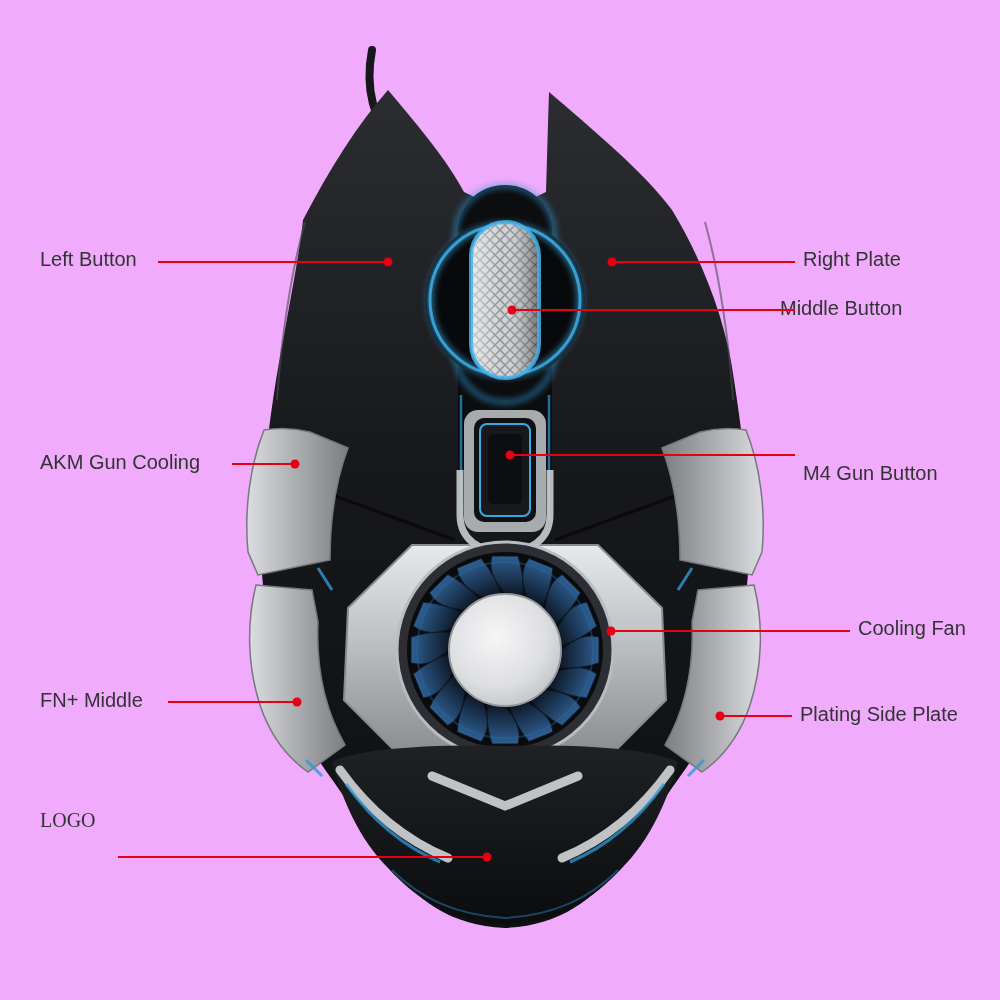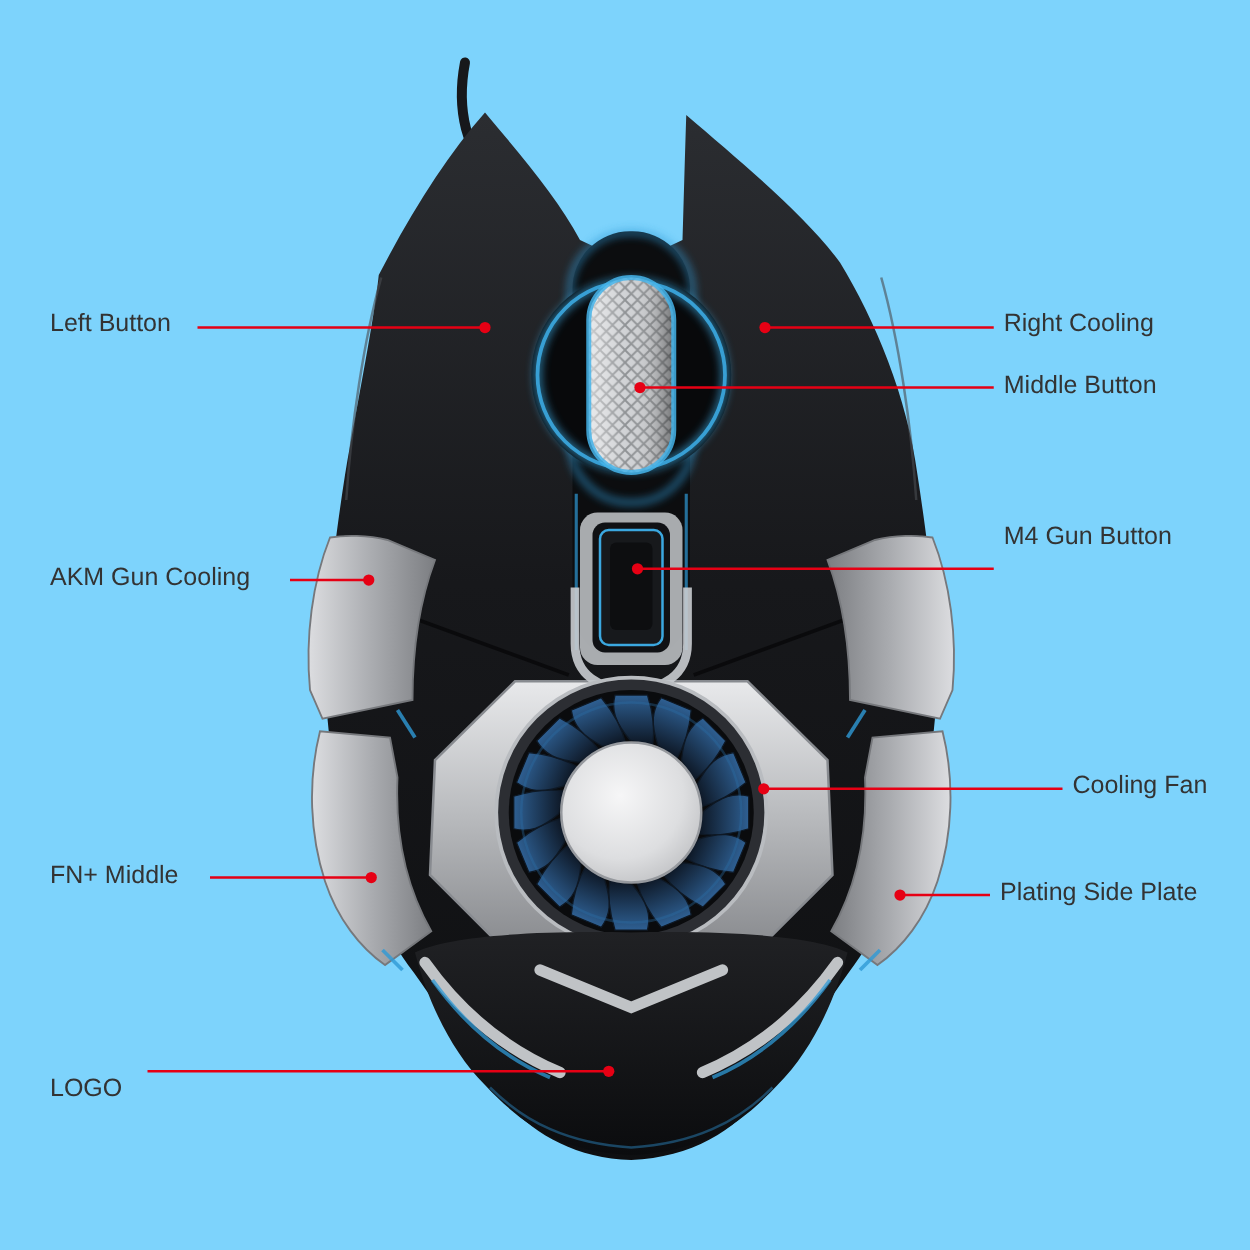--- a/index.html
+++ b/index.html
@@ -1,19 +1,19 @@
 <!DOCTYPE html>
 <html><head>
 <meta charset="utf-8">
 <style>
   html,body{margin:0;padding:0;background:#ffffff;}
   .canvas{
     position:relative;
     width:1000px;height:1000px;
-    background:#7dd3fc;
+    background:#f0abfc;
     overflow:hidden;
     font-family:"Liberation Sans", sans-serif;
   }
   .mouse-svg{position:absolute;left:0;top:0;}
   .callout-label{
     position:absolute;
     font-size:20px;
     line-height:22px;
     color:#333333;
     white-space:nowrap;
@@ -190,45 +190,45 @@
     <path d="M432,776 L505,806 L578,776" fill="none" stroke="#c9ccd0" stroke-width="9" opacity="0.95" stroke-linecap="round"></path>
     <path d="M346,784 C372,820 402,846 440,862" fill="none" stroke="#2f9ad6" stroke-width="3" opacity="0.75"></path>
     <path d="M664,784 C638,820 608,846 570,862" fill="none" stroke="#2f9ad6" stroke-width="3" opacity="0.75"></path>
     <path d="M392,870 C420,898 455,915 505,918 C555,915 590,898 618,870" fill="none" stroke="#2a7fb8" stroke-width="2" opacity="0.5"></path>
   </svg>
 
   <span class="callout-label" style="left:40px;top:248px;">Left Button</span>
   <div class="callout-line" style="left:158px;top:261px;width:230px;"></div>
   <div class="callout-dot" style="left:388px;top:262px;"></div>
 
-  <span class="callout-label" style="left:803px;top:248px;">Right Cooling</span>
+  <span class="callout-label" style="left:803px;top:248px;">Right Plate</span>
   <div class="callout-line" style="left:612px;top:261px;width:183px;"></div>
   <div class="callout-dot" style="left:612px;top:262px;"></div>
 
-  <span class="callout-label" style="left:803px;top:297px;">Middle Button</span>
+  <span class="callout-label" style="left:780px;top:297px;">Middle Button</span>
   <div class="callout-line" style="left:512px;top:309px;width:283px;"></div>
   <div class="callout-dot" style="left:512px;top:310px;"></div>
 
   <span class="callout-label" style="left:40px;top:451px;">AKM Gun Cooling</span>
   <div class="callout-line" style="left:232px;top:463px;width:63px;"></div>
   <div class="callout-dot" style="left:295px;top:464px;"></div>
 
-  <span class="callout-label" style="left:803px;top:418px;">M4 Gun Button</span>
+  <span class="callout-label" style="left:803px;top:462px;">M4 Gun Button</span>
   <div class="callout-line" style="left:510px;top:454px;width:285px;"></div>
   <div class="callout-dot" style="left:510px;top:455px;"></div>
 
   <span class="callout-label" style="left:858px;top:617px;text-align:right;">Cooling Fan</span>
   <div class="callout-line" style="left:611px;top:630px;width:239px;"></div>
   <div class="callout-dot" style="left:611px;top:631px;"></div>
 
   <span class="callout-label" style="left:40px;top:689px;">FN+ Middle</span>
   <div class="callout-line" style="left:168px;top:701px;width:129px;"></div>
   <div class="callout-dot" style="left:297px;top:702px;"></div>
 
   <span class="callout-label" style="left:800px;top:703px;text-align:center;">Plating Side Plate</span>
   <div class="callout-line" style="left:720px;top:715px;width:72px;"></div>
   <div class="callout-dot" style="left:720px;top:716px;"></div>
 
-  <span class="callout-label" style="left:40px;top:860px;">LOGO</span>
+  <span class="callout-label" style="left:40px;top:809px;font-family:Liberation Serif, serif;">LOGO</span>
   <div class="callout-line" style="left:118px;top:856px;width:369px;"></div>
   <div class="callout-dot" style="left:487px;top:857px;"></div>
 
 </div>
 
 </body></html>

